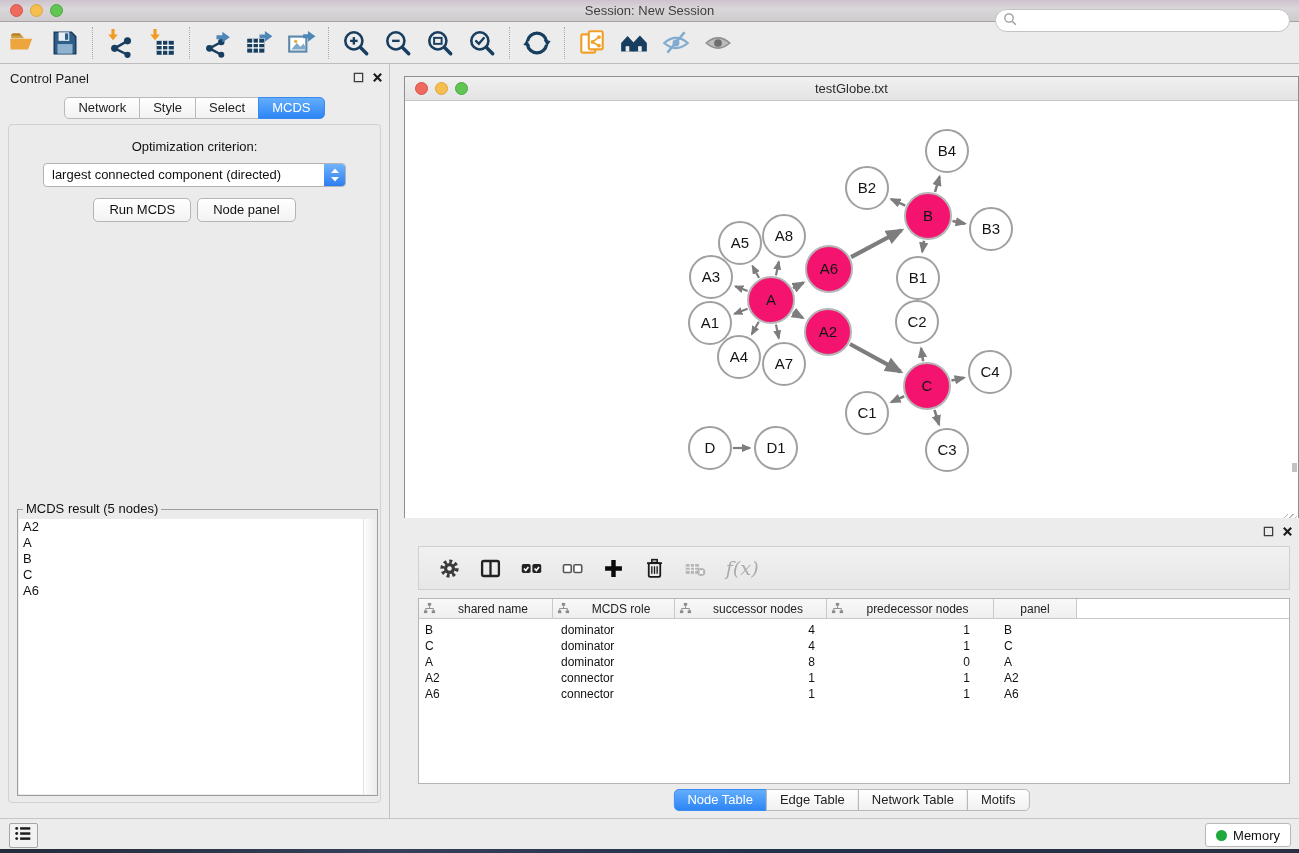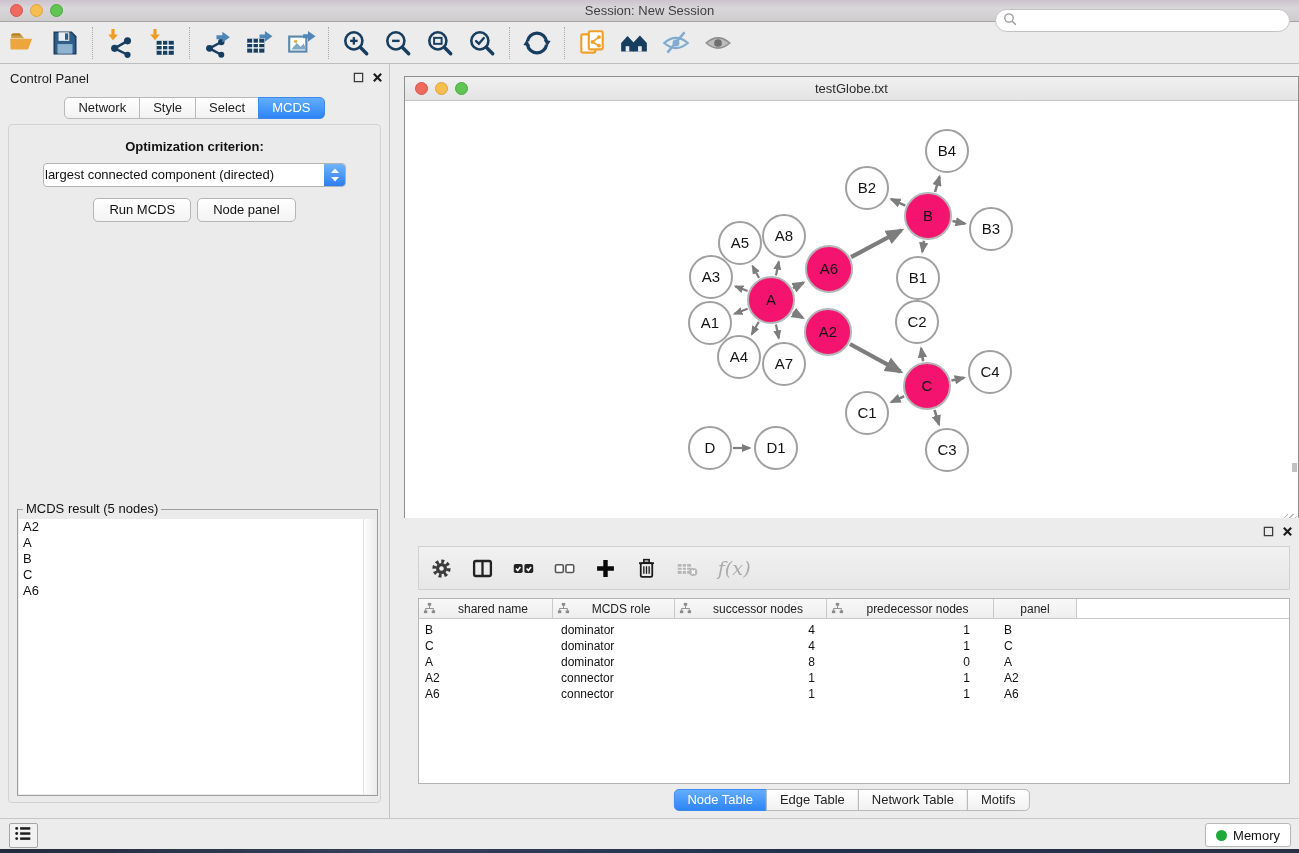--- a/index.html
+++ b/index.html
@@ -36,23 +36,23 @@
   .panel-btns span svg{width:11px;height:11px;display:block;}
   .tabs{display:flex;}
   .tab{padding:2px 13px;font-size:13px;color:#222;background:linear-gradient(#ffffff,#f1f1f1);
     border:1px solid #b9b9b9;margin-left:-1px;line-height:16px;}
   .tab:first-child{border-radius:5px 0 0 5px;margin-left:0;}
   .tab:last-child{border-radius:0 5px 5px 0;}
   .tab.active{background:linear-gradient(#63adfc,#2d85f5);color:#fff;border-color:#3a8af0;}
   #cp-tabs{position:absolute;top:33px;left:0;width:100%;display:flex;justify-content:center;}
   #cp-content{position:absolute;left:8px;right:8px;top:60px;bottom:15px;background:#ebebeb;
     border:1px solid #d2d2d2;border-radius:4px;}
-  #opt-label{margin-top:14px;text-align:center;font-size:13px;color:#111;font-weight:bold;}
+  #opt-label{margin-top:14px;text-align:center;font-size:13px;color:#111;}
   #criterion{position:relative;margin:9px 34px 0 34px;height:24px;background:#fff;border:1px solid #b3b3b3;
-    border-radius:4px;font-size:13px;line-height:22px;padding-left:1px;color:#111;}
+    border-radius:4px;font-size:13px;line-height:22px;padding-left:8px;color:#111;}
   #criterion .spinner{position:absolute;right:0px;top:0px;width:21px;height:22px;border-radius:0 3px 3px 0;
     background:linear-gradient(#6fb3fc,#2d7ef2);display:flex;align-items:center;justify-content:center;}
   #criterion .spinner svg{width:12px;height:16px;}
   #cp-buttons{display:flex;justify-content:center;gap:6px;margin-top:11px;}
   .btn{background:linear-gradient(#ffffff,#f3f3f3);border:1px solid #b5b5b5;border-radius:5px;
     font-size:13px;padding:3px 15px;color:#111;line-height:16px;}
   #result-box{position:absolute;left:8px;right:2px;top:384px;bottom:6px;border:1px solid #9e9e9e;}
   #result-legend{position:absolute;top:-9px;left:5px;background:#ebebeb;padding:0 3px;font-size:13px;color:#111;}
   #result-list{position:absolute;left:1px;right:1px;top:9px;bottom:1px;background:#fff;overflow:hidden;}
   #result-scroll{position:absolute;right:0;top:0;bottom:0;width:13px;
@@ -70,21 +70,21 @@
   .grip{position:absolute;right:1px;bottom:1px;width:14px;height:14px;
     background:repeating-linear-gradient(135deg,transparent 0 3px,#b5b5b5 3px 4px);}
   .nub-b{position:absolute;left:442px;bottom:1px;width:9px;height:5px;background:#c2c2c2;}
   .nub-r{position:absolute;right:1px;top:344px;width:5px;height:9px;background:#c2c2c2;}
 
   
   #table-panel{position:absolute;left:404px;top:518px;width:895px;height:300px;background:#ececec;}
   #table-panel .ptitle{position:absolute;left:14px;top:25px;font-size:13px;color:#1c1c1c;}
   #tp-toolbar{position:absolute;left:14px;right:9px;top:28px;height:44px;
     background:linear-gradient(#f1f1f1,#e7e7e7);border:1px solid #d0d0d0;
-    display:flex;align-items:center;padding-left:8px;gap:13px;}
+    display:flex;align-items:center;padding-left:16px;gap:13px;}
   .tp-btn{width:28px;height:30px;display:flex;align-items:center;justify-content:center;}
   .tp-btn svg{width:23px;height:23px;display:block;}
   .tp-btn.wide{width:42px;}
   .tp-btn.wide svg{width:40px;height:25px;}
   #tp-table{position:absolute;left:14px;right:9px;top:80px;height:186px;background:#fff;
     border:1px solid #b5b5b5;overflow:hidden;}
   #tbl-header{display:flex;height:20px;border-bottom:1px solid #c9c9c9;}
   .th{display:flex;align-items:center;background:linear-gradient(#f8f8f8,#efefef);
     border-right:1px solid #c9c9c9;font-size:12px;color:#222;padding:0 4px;}
   .th .hier{width:13px;height:13px;margin-right:2px;flex:none;}

